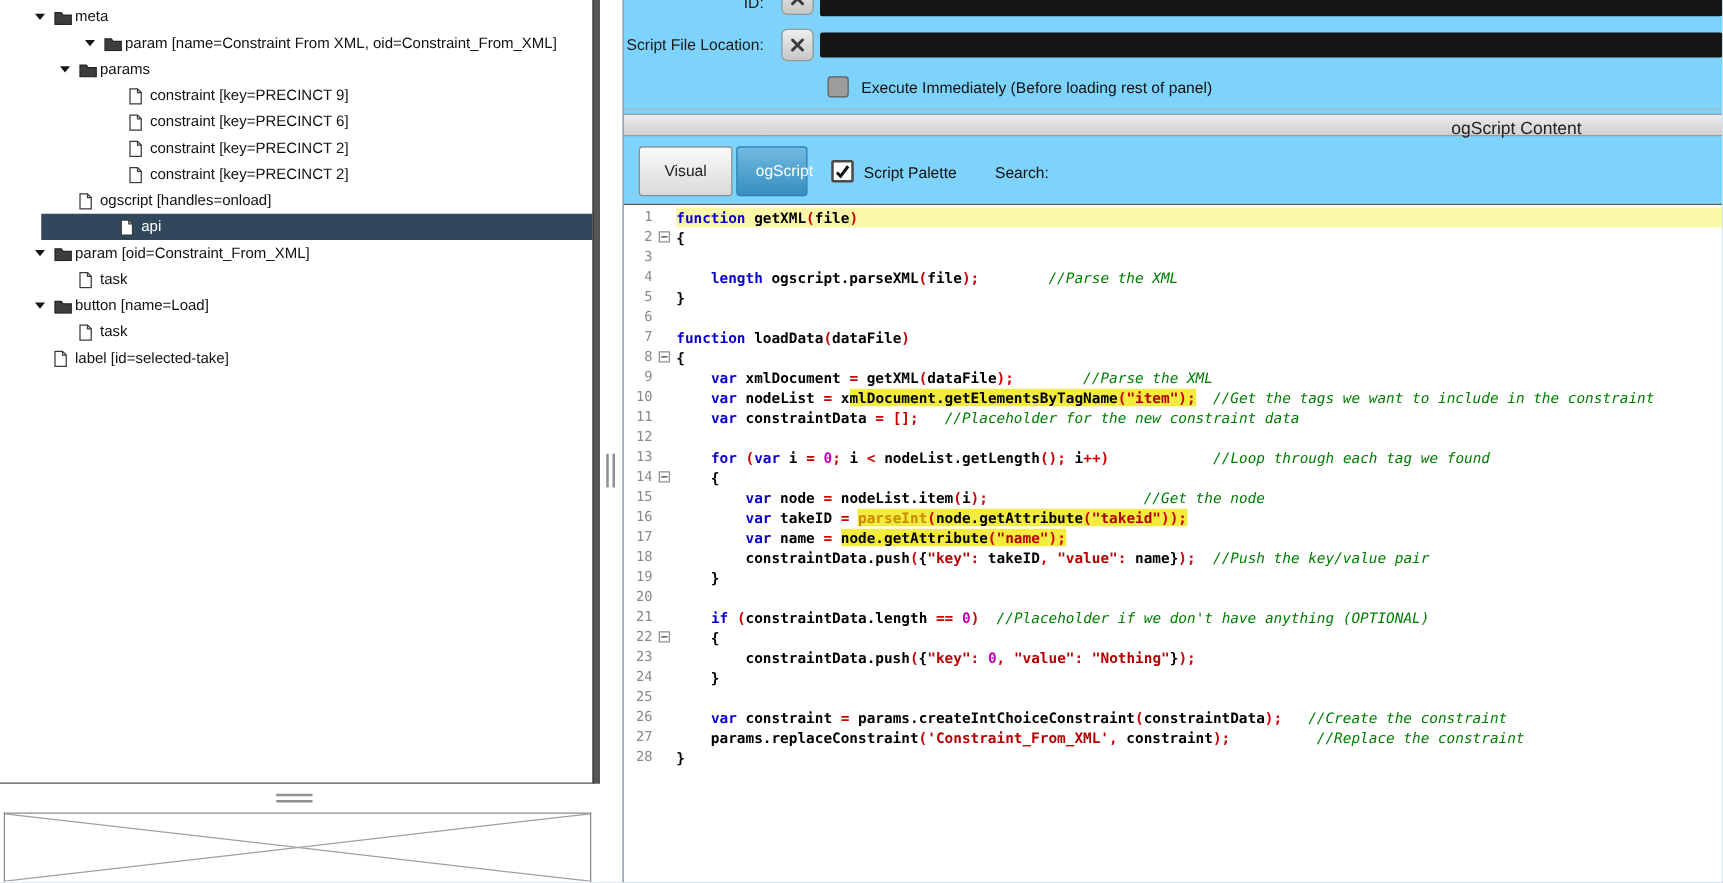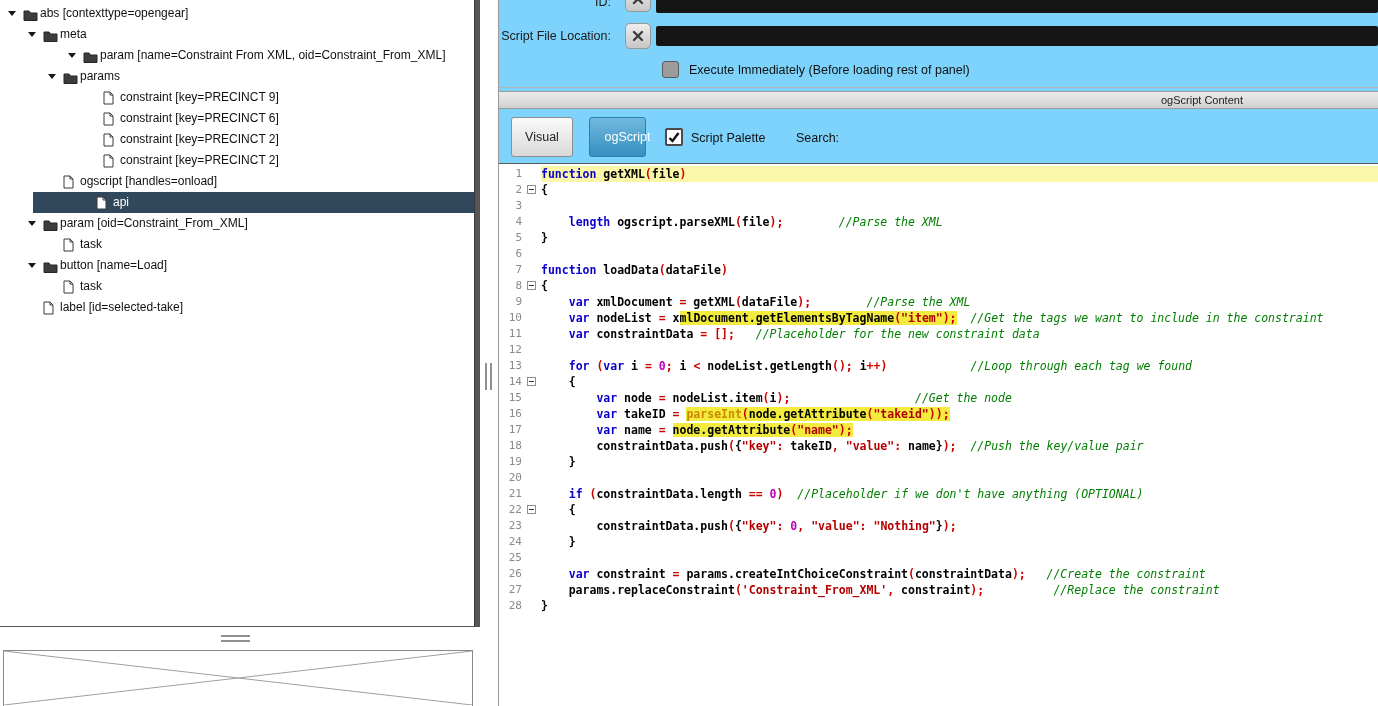--- a/index.html
+++ b/index.html
@@ -54,29 +54,29 @@
     background:var(--fieldbg,#151515); border-radius:2px; }
   .fld-id { top:-7px; }
   .fld-sfl { top:26px; }
   .exec-checkbox { position:absolute; left:163px; top:61px; width:17px; height:17px;
     background:#9c9c9c; border:1px solid #5c5c5c; border-radius:3px; }
   .exec-label { position:absolute; left:190px; top:63px; font-size:12.5px; white-space:nowrap; }
   .sep { position:absolute; left:0; right:0; top:87px; height:1px; background:#b5b5b5; }
   .content-bar { position:absolute; left:0; right:0; top:91px; height:18px;
     background:linear-gradient(#ececec,#d0d0d0);
     border-top:1px solid #9a9a9a; border-bottom:1px solid #9a9a9a; }
-  .content-bar-title { position:absolute; left:662px; top:2px; font-size:11px; color:#222; white-space:nowrap; }
+  .content-bar-title { position:absolute; left:662px; top:2px; font-size:14px; color:#222; white-space:nowrap; }
 
   .tab { position:absolute; top:117px; height:40px; display:flex; align-items:center;
     justify-content:center; font-size:12.5px; border:1px solid #8e8e8e; border-radius:3px;
     background:linear-gradient(#fafafa,#d9d9d9); color:#222; cursor:pointer; }
   .tab.active {
     background:linear-gradient(rgba(255,255,255,.28), rgba(0,0,0,.10)), var(--tabblue,#3b9fd4);
     color:#fff; border-color:#2a7fb0;padding-left:20px; }
-  .tab-visual { left:12px; width:62px;text-align:center; }
+  .tab-visual { left:12px; width:75px;text-align:center; }
   .tab-ogscript { left:90px; width:57px; }
   .palette-checkbox { position:absolute; left:166px; top:128px; width:18px; height:18px;
     background:#fff; border:2px solid #4a4a4a; border-radius:2px;
     display:flex; align-items:center; justify-content:center; }
   .palette-label { position:absolute; left:192px; top:131px; font-size:12.5px; white-space:nowrap; }
   .search-label { position:absolute; left:297px; top:131px; font-size:12.5px; white-space:nowrap; }
 
   
   .editor { position:absolute; left:0; right:0; top:163px; bottom:0; background:#fff;
     border-top:1px solid #5a5a5a; padding-top:2px; overflow:hidden; cursor:text; }
@@ -99,27 +99,20 @@
   .tk-f { color:var(--fn,#cc8800); }
 </style>
 </head>
 <body>
 
 <div class="screen">
 
   <div class="tree-panel">
     <div class="tree">
         <div class="tree-row">
-          <span class="tree-arrow" style="left: 8px;"></span>
-          <span class="tree-icon" style="left: 23px;"><svg width="15" height="12" viewBox="0 0 15 12">
-              <path d="M1 2 h5 l1.5 2 H14 v7.5 H1 z" fill="#3d3d3d" stroke="#262626" stroke-width="1"></path>
-            </svg></span>
-          <span class="tree-label" style="left: 40px;">abs [contexttype=opengear]</span>
-        </div>
-        <div class="tree-row">
           <span class="tree-arrow" style="left: 28px;"></span>
           <span class="tree-icon" style="left: 43px;"><svg width="15" height="12" viewBox="0 0 15 12">
               <path d="M1 2 h5 l1.5 2 H14 v7.5 H1 z" fill="#3d3d3d" stroke="#262626" stroke-width="1"></path>
             </svg></span>
           <span class="tree-label" style="left: 60px;">meta</span>
         </div>
         <div class="tree-row">
           <span class="tree-arrow" style="left: 68px;"></span>
           <span class="tree-icon" style="left: 83px;"><svg width="15" height="12" viewBox="0 0 15 12">
               <path d="M1 2 h5 l1.5 2 H14 v7.5 H1 z" fill="#3d3d3d" stroke="#262626" stroke-width="1"></path>

